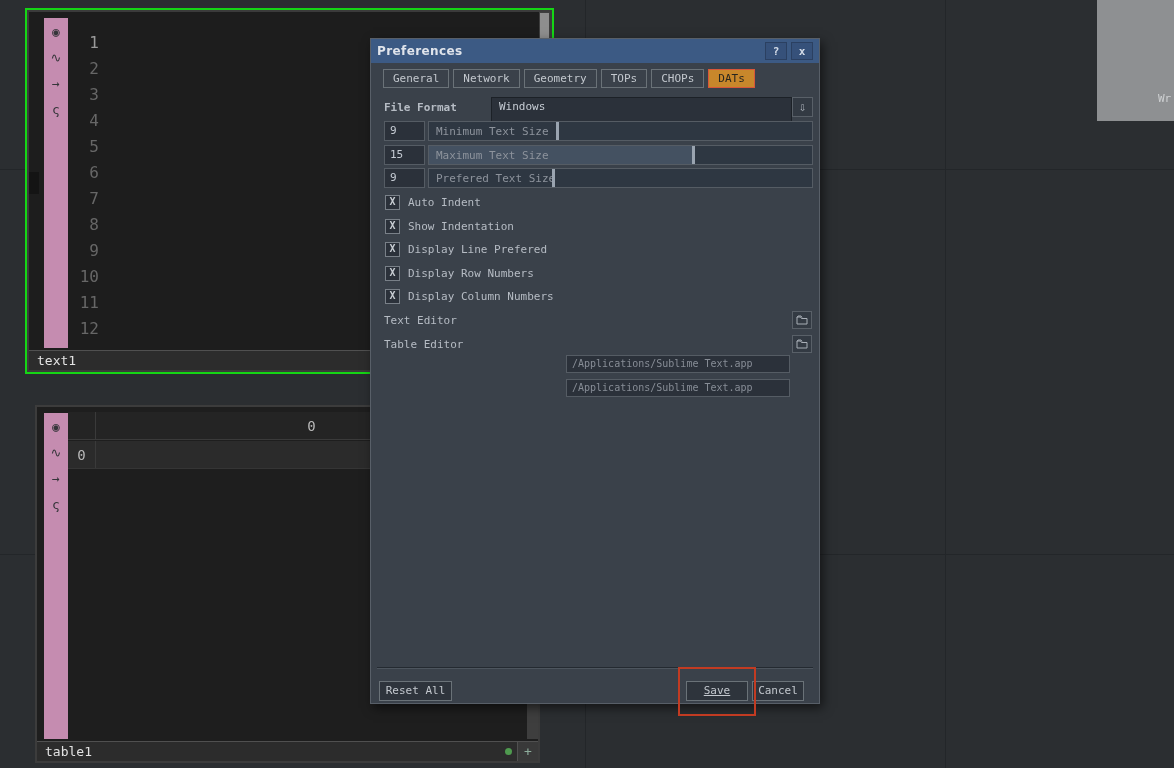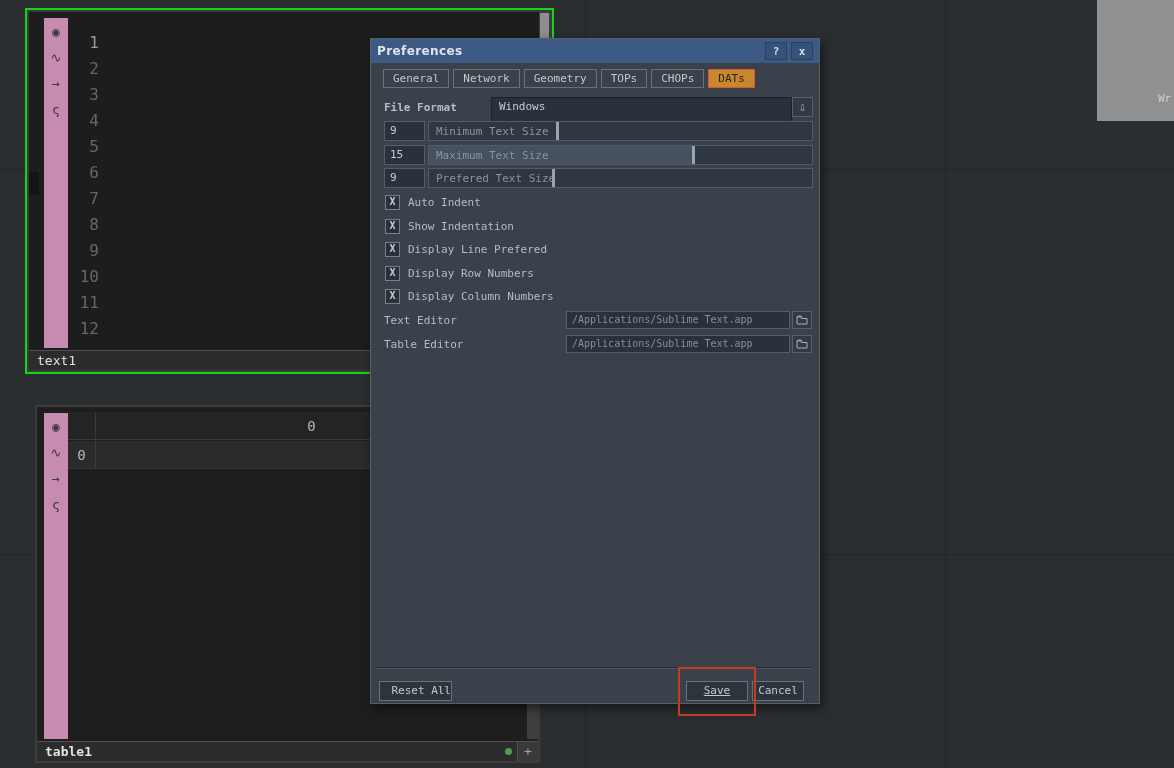--- a/index.html
+++ b/index.html
@@ -37,21 +37,21 @@
   .tbl-row1{position:absolute;left:31px;right:11px;top:34px;height:28px;background:#2b2b2b;
             border-bottom:1px solid #353535;display:flex;box-sizing:border-box;}
   .tbl-rowhead{width:27px;border-right:1px solid #3a3a3a;display:flex;align-items:center;
                justify-content:center;color:#b9b9b9;font-size:14px;}
   .tbl-colcell{flex:1;display:flex;align-items:center;justify-content:center;
                color:#b9b9b9;font-size:14px;}
   .tbl-scroll{position:absolute;right:0;top:5px;bottom:22px;width:11px;background:#3e3e3e;}
   .tbl-scroll .thumb{margin:1px;height:62%;background:#8f8f8f;}
   .tbl-footer{position:absolute;left:0;right:0;bottom:0;height:20px;background:#2c2c2c;
               border-top:1px solid #505050;display:flex;box-sizing:border-box;}
-  .tbl-footer .fname{flex:1;color:#e2e2e2;font-size:13px;line-height:19px;padding-left:8px;font-weight:bold;}
+  .tbl-footer .fname{flex:1;color:#e2e2e2;font-size:13px;line-height:19px;padding-left:8px;}
   .dot-cell{width:17px;display:flex;align-items:center;justify-content:center;}
   .green-dot{width:7px;height:7px;border-radius:50%;background:#4f9a4f;}
   .plus-cell{width:20px;background:#393939;border-left:1px solid #505050;color:#8fae9d;
              display:flex;align-items:center;justify-content:center;font-size:13px;cursor:pointer;}
 
   
   .dialog{position:absolute;left:370px;top:38px;width:450px;height:666px;background:#3a414a;
           border:1px solid #585f68;box-sizing:border-box;z-index:10;
           box-shadow:3px 4px 10px rgba(0,0,0,.55);}
   .dialog-titlebar{position:absolute;left:0;top:0;right:0;height:24px;background:#3c5a84;
@@ -80,21 +80,21 @@
           border:1px solid #555c64;box-sizing:border-box;overflow:hidden;cursor:pointer;}
   .slider .fill{position:absolute;left:0;top:0;bottom:0;background:#445161;}
   .slider .handle{position:absolute;top:0;bottom:0;width:3px;background:#9aa4b0;}
   .slider .slabel{position:absolute;left:7px;top:1px;line-height:17px;color:#8d939c;font-size:11px;}
   .cb-row{position:absolute;left:14px;height:14px;display:flex;align-items:center;gap:8px;cursor:pointer;}
   .cb-box{width:13px;height:13px;background:#2b313a;border:1px solid #798088;color:#c9ced4;
           font-size:10px;line-height:12px;text-align:center;font-weight:bold;box-sizing:content-box;}
   .cb-label{color:#b6bcc4;font-size:11px;}
   .path-field{position:absolute;left:195px;width:224px;height:18px;background:#2b313a;
               border:1px solid #555c64;color:#878d96;font-size:10px;line-height:16px;
-              padding-left:5px;box-sizing:border-box;white-space:nowrap;overflow:hidden;}
+              padding-left:5px;box-sizing:border-box;white-space:nowrap;overflow:hidden;margin-top:44px;}
   .folder-btn{position:absolute;left:421px;width:20px;height:18px;background:#333a43;
               border:1px solid #596068;display:flex;align-items:center;justify-content:center;
               box-sizing:border-box;cursor:pointer;}
   .dlg-sep{position:absolute;left:6px;right:6px;top:628px;height:0;
            border-top:1px solid #242a31;border-bottom:1px solid #4d555e;}
   .dlg-btn{position:absolute;height:20px;background:#2e343c;border:1px solid #6a7278;
            color:#c3c8ce;font-size:11px;text-align:center;line-height:18px;
            box-sizing:border-box;cursor:pointer;}
 
   .annotation{position:absolute;left:678px;top:667px;width:78px;height:49px;
@@ -243,21 +243,21 @@
     <div class="flabel" style="left:13px;top:299px;">Table Editor</div>
     <div class="path-field" style="top:296px;">/Applications/Sublime Text.app</div>
     <div class="folder-btn" style="top:296px;">
       <svg width="12" height="10" viewBox="0 0 12 10">
           <path d="M1 2.5 L1 9 L11 9 L11 3.5 L5.5 3.5 L4.5 2 L1 2 Z M1 2.5 L2 1 L5 1 L6 2.5" fill="none" stroke="#a8aeb6" stroke-width="1"></path>
         </svg>
     </div>
 
     <div class="dlg-sep"></div>
 
-    <div class="dlg-btn" style="left:8px;top:642px;width:73px;text-align:right;">Reset All</div>
+    <div class="dlg-btn" style="left:8px;top:642px;width:73px;">Reset All</div>
     <div class="dlg-btn" style="left:315px;top:642px;width:62px;text-decoration:underline;">Save</div>
     <div class="dlg-btn" style="left:381px;top:642px;width:52px;">Cancel</div>
   </div>
 
   <div class="annotation"></div>
 
   <div class="corner">
     <span>Wr</span>
   </div>
 

